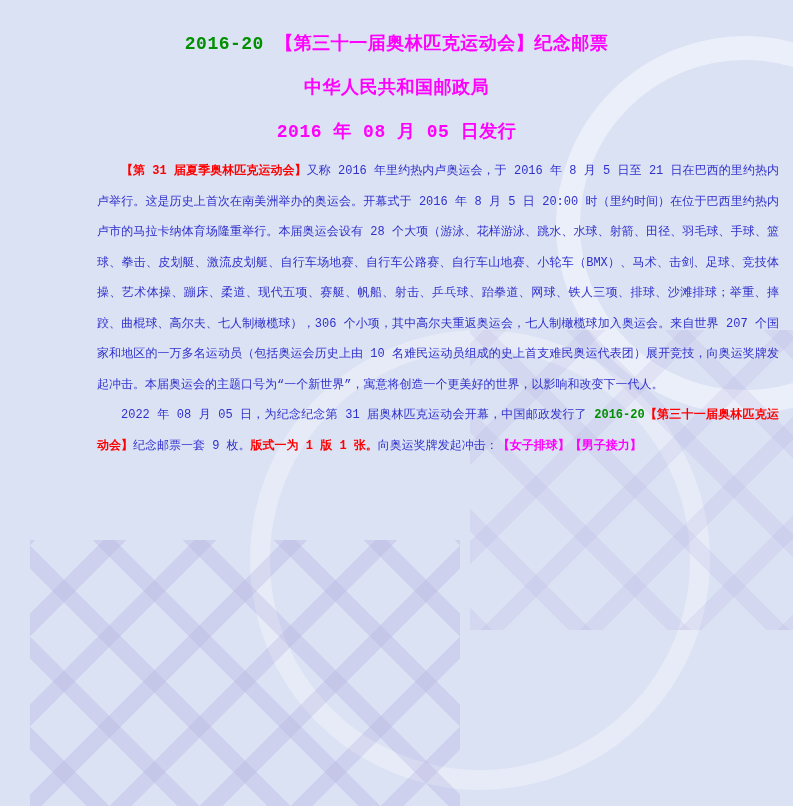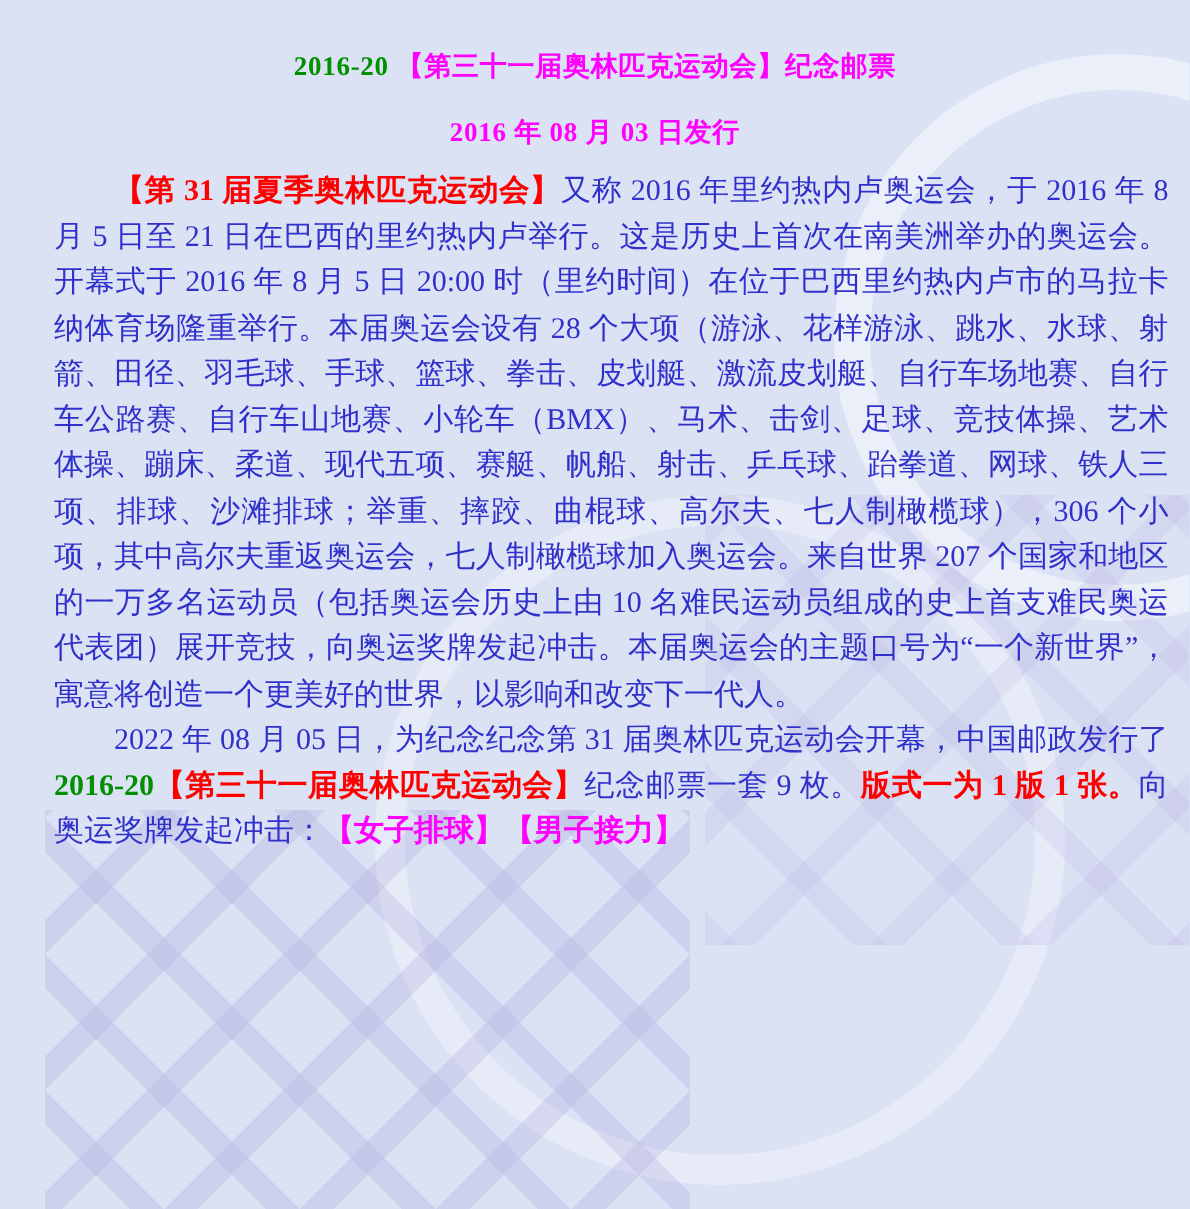--- a/index.html
+++ b/index.html
@@ -3,21 +3,21 @@
 <meta charset="utf-8">
 <style>
   html,body{margin:0;padding:0;}
   body{
     width:793px;height:806px;
     background:var(--bg,#dbe2f4);
     overflow:hidden;
     font-family:"Liberation Serif","DejaVu Serif",serif;
     position:relative;
   }
-  .page{position:relative;width:793px;height:806px;overflow:hidden;}
+  .page{position:relative;width:793px;height:806px;overflow:hidden;font-family:Liberation Mono, monospace;}
 
   
   .watermarks{position:absolute;inset:0;z-index:0;pointer-events:none;}
   .wm{position:absolute;}
   .wm-circle{
     left:556px;top:36px;width:330px;height:330px;border-radius:50%;
     border:24px solid rgba(255,255,255,0.45);
   }
   .wm-arc{
     left:250px;top:330px;width:420px;height:420px;border-radius:50%;
@@ -40,25 +40,26 @@
   .content{position:relative;z-index:1;}
   .title-block{padding-top:22px;}
   .title-line{
     text-align:center;
     font-size:18px;
     font-weight:bold;
     line-height:44px;
     letter-spacing:0.5px;
   }
   .body-text{
-    padding:2px 14px 0 36px;
-    font-size:20px;
+    padding:2px 14px 0 56px;
+    font-size:12px;
     line-height:30.5px;
     text-align:justify;
     color:var(--blue,#3030cb);
+    margin-left:41px;
   }
   .body-text p{margin:0;text-indent:2em;}
 
   .blue{color:var(--blue,#3030cb);}
   .red{color:var(--red,#fe0000);font-weight:bold;}
   .green{color:var(--green,#009000);}
   .magenta{color:var(--magenta,#ff00fe);}
   .bold{font-weight:bold;}
 </style>
 </head>
@@ -73,21 +74,22 @@
     <div class="wm wm-lattice2"></div>
   </div>
 
   <div class="content">
 
     <header class="title-block">
       <div class="title-line">
         <span class="green bold">2016-20</span>
         <span class="magenta bold">【第三十一届奥林匹克运动会】纪念邮票</span>
       </div>
-      <div class="title-line magenta">2016 年 08 月 03 日发行</div>
+      <div class="title-line magenta">中华人民共和国邮政局</div>
+      <div class="title-line magenta">2016 年 08 月 05 日发行</div>
     </header>
 
     <main class="body-text" id="article-body">
         <p><span class="red">【第 31 届夏季奥林匹克运动会】</span><span class="blue">又称 2016 年里约热内卢奥运会，于 2016 年 8 月 5 日至 21 日在巴西的里约热内卢举行。这是历史上首次在南美洲举办的奥运会。开幕式于 2016 年 8 月 5 日 20:00 时（里约时间）在位于巴西里约热内卢市的马拉卡纳体育场隆重举行。本届奥运会设有 28 个大项（游泳、花样游泳、跳水、水球、射箭、田径、羽毛球、手球、篮球、拳击、皮划艇、激流皮划艇、自行车场地赛、自行车公路赛、自行车山地赛、小轮车（BMX）、马术、击剑、足球、竞技体操、艺术体操、蹦床、柔道、现代五项、赛艇、帆船、射击、乒乓球、跆拳道、网球、铁人三项、排球、沙滩排球；举重、摔跤、曲棍球、高尔夫、七人制橄榄球），306 个小项，其中高尔夫重返奥运会，七人制橄榄球加入奥运会。来自世界 207 个国家和地区的一万多名运动员（包括奥运会历史上由 10 名难民运动员组成的史上首支难民奥运代表团）展开竞技，向奥运奖牌发起冲击。本届奥运会的主题口号为“一个新世界”，寓意将创造一个更美好的世界，以影响和改变下一代人。</span></p>
         <p><span class="blue">2022 年 08 月 05 日，为纪念纪念第 31 届奥林匹克运动会开幕，中国邮政发行了 </span><span class="green bold">2016-20</span><span class="red">【第三十一届奥林匹克运动会】</span><span class="blue">纪念邮票一套 9 枚。</span><span class="red">版式一为 1 版 1 张。</span><span class="blue">向奥运奖牌发起冲击：</span><span class="magenta bold">【女子排球】【男子接力】</span></p>
       </main>
 
   </div>
 </div>
 

